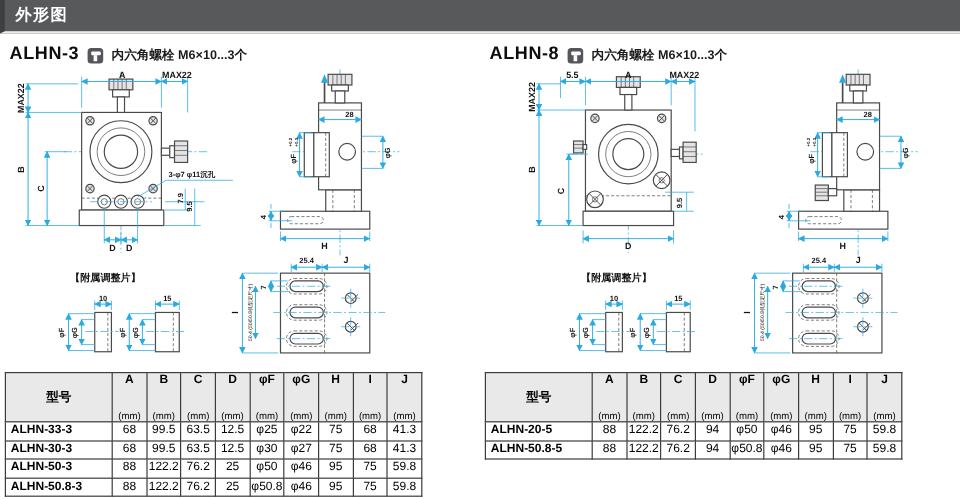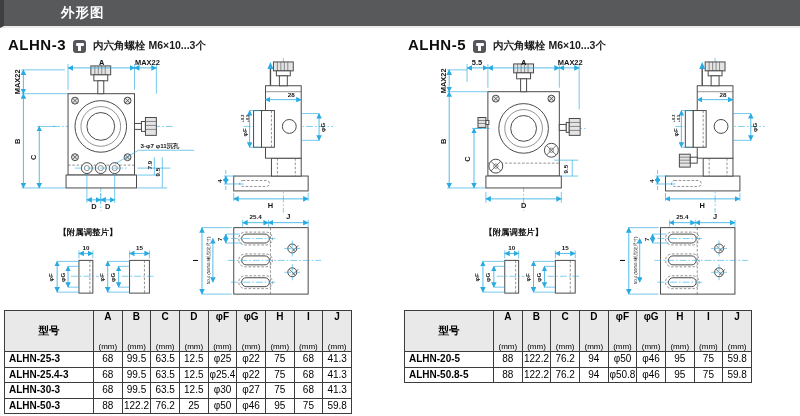--- a/index.html
+++ b/index.html
@@ -1,19 +1,19 @@
 <!DOCTYPE html>
 <html><head>
 <meta charset="utf-8">
 <style>
   html,body{margin:0;padding:0;background:#fff;}
   body{width:800px;height:416px;font-family:"Liberation Sans",sans-serif;overflow:hidden;}
   
   .bar{height:26px;background:#58595b;border-left:4px solid #3e3f41;border-bottom:2px solid #ececec;}
-  .bar span{display:inline-block;line-height:26px;padding-left:9px;color:#fff;font-size:13.5px;font-weight:bold;letter-spacing:1px;margin-left:48px;}
+  .bar span{display:inline-block;line-height:26px;padding-left:9px;color:#fff;font-size:13.5px;font-weight:bold;letter-spacing:1px;}
   .panels{display:flex;}
   .panel{width:400px;}
   .ptitle{display:flex;align-items:flex-end;gap:7px;padding:7px 0 1px 8px;height:18px;}
   .ptitle h2{font-size:15px;margin:0;font-weight:bold;color:#0d0d0d;letter-spacing:.5px;}
   .bolt-ic{display:inline-block;width:13px;height:13px;background:#55565a;border-radius:3px;position:relative;flex:0 0 13px;}
   .bi-t{position:absolute;left:2.5px;top:2.5px;width:8px;height:3.2px;background:#fff;border-radius:1px;}
   .bi-s{position:absolute;left:5px;top:6px;width:3px;height:4.6px;background:#fff;}
   .note{font-size:10.5px;color:#1a1a1a;font-weight:bold;margin-top:32px;}
   svg.draw{display:block;margin:0 0 0 4px;}
   
@@ -265,38 +265,26 @@
               <div class="cl-u">(mm)</div>
             </th>
             <th>
               <div class="cl-l">J</div>
               <div class="cl-u">(mm)</div>
             </th>
           </tr>
       </thead>
       <tbody>
           <tr>
-            <td class="model">ALHN-25-3</td>
+            <td class="model">ALHN-33-3</td>
             <td>68</td>
             <td>99.5</td>
             <td>63.5</td>
             <td>12.5</td>
             <td>φ25</td>
-            <td>φ22</td>
-            <td>75</td>
-            <td>68</td>
-            <td>41.3</td>
-          </tr>
-          <tr>
-            <td class="model">ALHN-25.4-3</td>
-            <td>68</td>
-            <td>99.5</td>
-            <td>63.5</td>
-            <td>12.5</td>
-            <td>φ25.4</td>
             <td>φ22</td>
             <td>75</td>
             <td>68</td>
             <td>41.3</td>
           </tr>
           <tr>
             <td class="model">ALHN-30-3</td>
             <td>68</td>
             <td>99.5</td>
             <td>63.5</td>
@@ -312,27 +300,39 @@
             <td>88</td>
             <td>122.2</td>
             <td>76.2</td>
             <td>25</td>
             <td>φ50</td>
             <td>φ46</td>
             <td>95</td>
             <td>75</td>
             <td>59.8</td>
           </tr>
+          <tr>
+            <td class="model">ALHN-50.8-3</td>
+            <td>88</td>
+            <td>122.2</td>
+            <td>76.2</td>
+            <td>25</td>
+            <td>φ50.8</td>
+            <td>φ46</td>
+            <td>95</td>
+            <td>75</td>
+            <td>59.8</td>
+          </tr>
         </tbody>
     </table>
   </section>
 
   <section class="panel">
     <div class="ptitle">
-      <h2>ALHN-5</h2>
+      <h2>ALHN-8</h2>
       <span class="bolt-ic">
           <span class="bi-t"></span>
           <span class="bi-s"></span>
         </span>
       <span class="note">内六角螺栓 M6×10...3个</span>
     </div>
 
     <svg class="draw" width="392" height="254" viewBox="0 0 392 256">
 
       <g>

